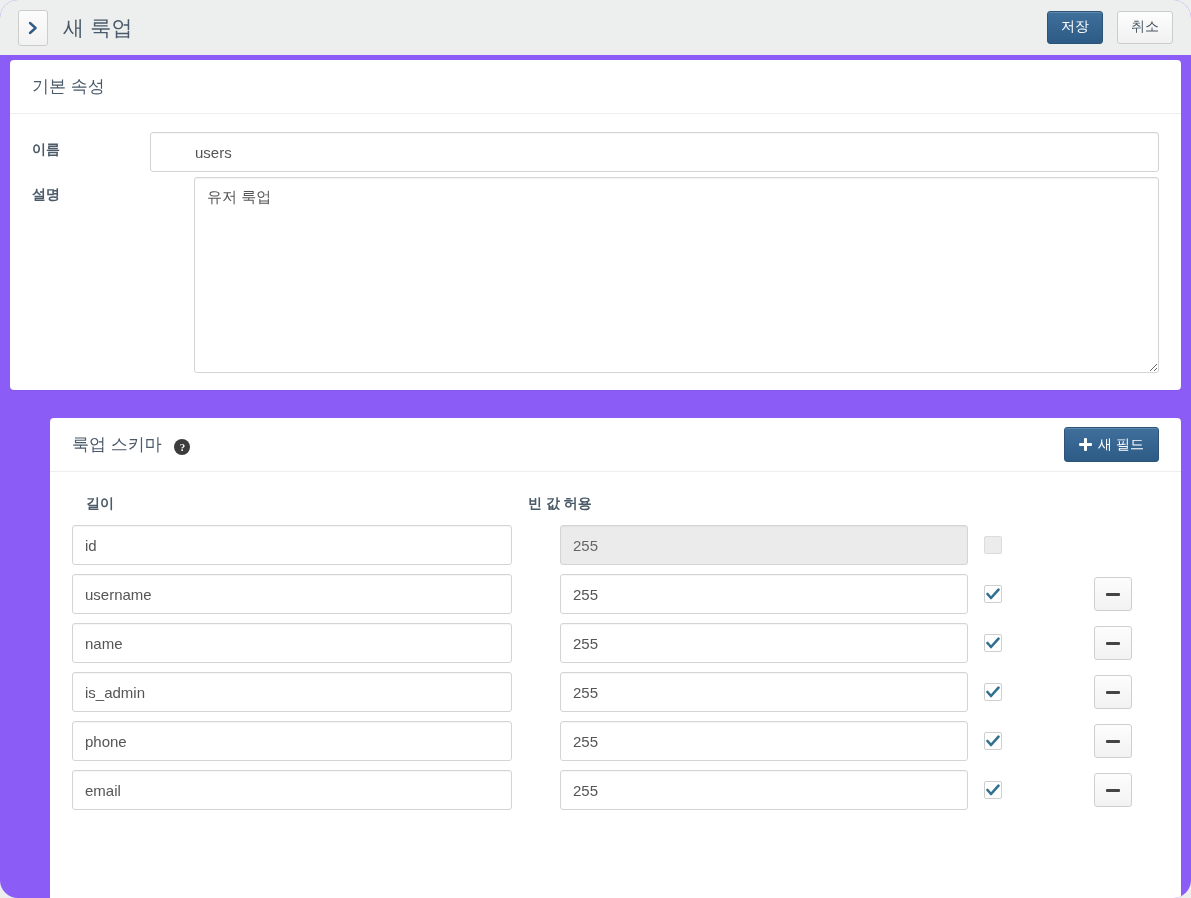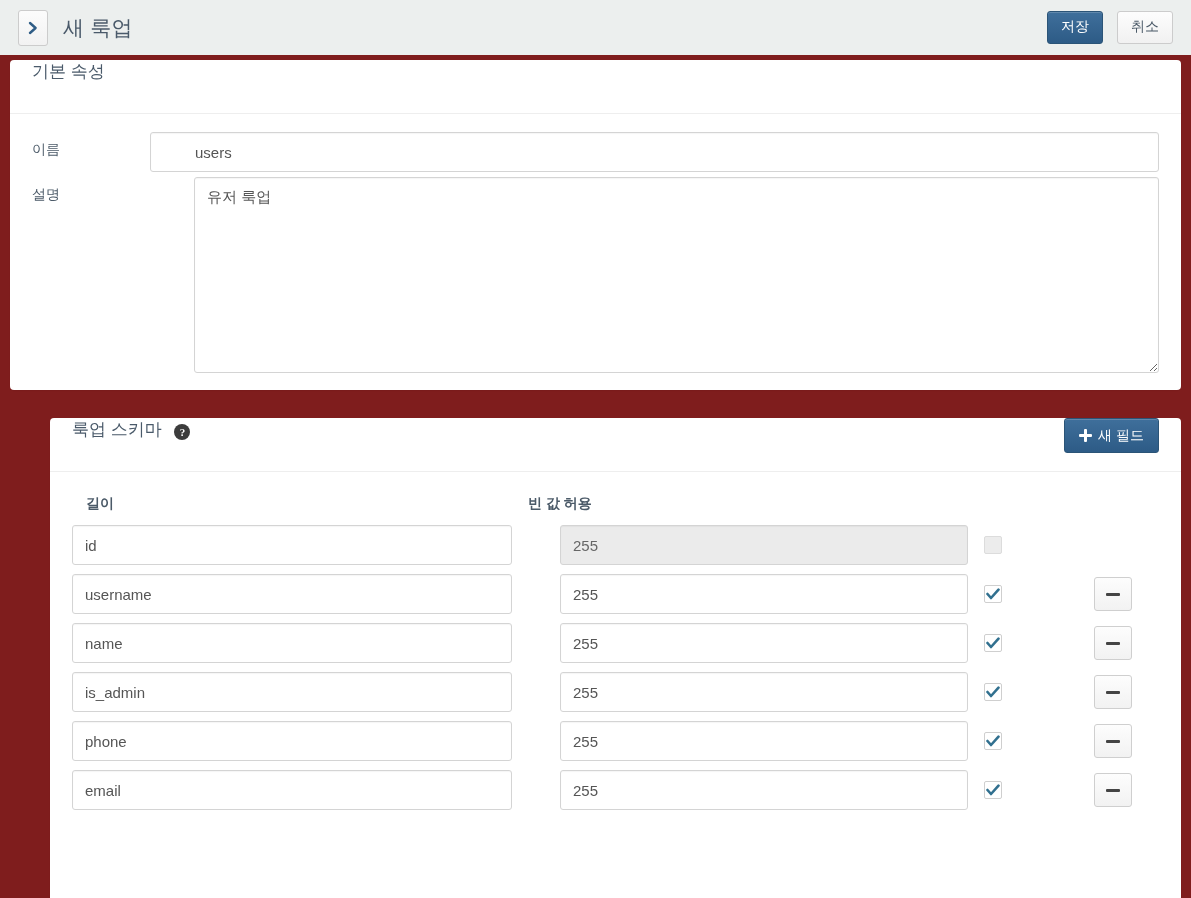--- a/index.html
+++ b/index.html
@@ -10,22 +10,23 @@
     height: 898px;
     background: #ecefee;
     font-family: "Liberation Sans", "DejaVu Sans", sans-serif;
     -webkit-font-smoothing: antialiased;
   }
 
   .page {
     position: relative;
     width: 1191px;
     height: 898px;
-    background: #7f1d1d;
+    background: #8b5cf6;
     overflow: hidden;
+    border-radius: 18px;
   }
 
   
   .topbar {
     position: relative;
     height: 55px;
     padding: 0 18px;
     display: flex;
     align-items: center;
     background: #ecefee;
@@ -82,20 +83,21 @@
     position: absolute;
     left: 10px;
     right: 10px;
     background: #ffffff;
     border-radius: 4px;
     box-shadow: 0 1px 1px rgba(0,0,0,.045);
   }
   .panel-head {
     height: 54px;
     display: flex;
+    align-items: center;
     padding: 0 22px;
     border-bottom: 1px solid #eeeeee;
   }
   .panel-title {
     font-size: 17px;
     color: #4a5a6a;
     white-space: nowrap;
   }
   .help-icon {
     display: inline-flex;
@@ -121,21 +123,21 @@
 
   .form-row {
     display: flex;
     align-items: flex-start;
     padding: 0 22px;
   }
   .form-label {
     width: 118px;
     flex: none;
     font-size: 14px;
-    font-weight: normal;
+    font-weight: bold;
     color: #4b5a68;
     padding-top: 9px;
     text-align: left;
   }
   .form-control {
     flex: 1;
     font-family: inherit;
     font-size: 15px;
     color: #555;
     border: 1px solid #d4d4d4;

